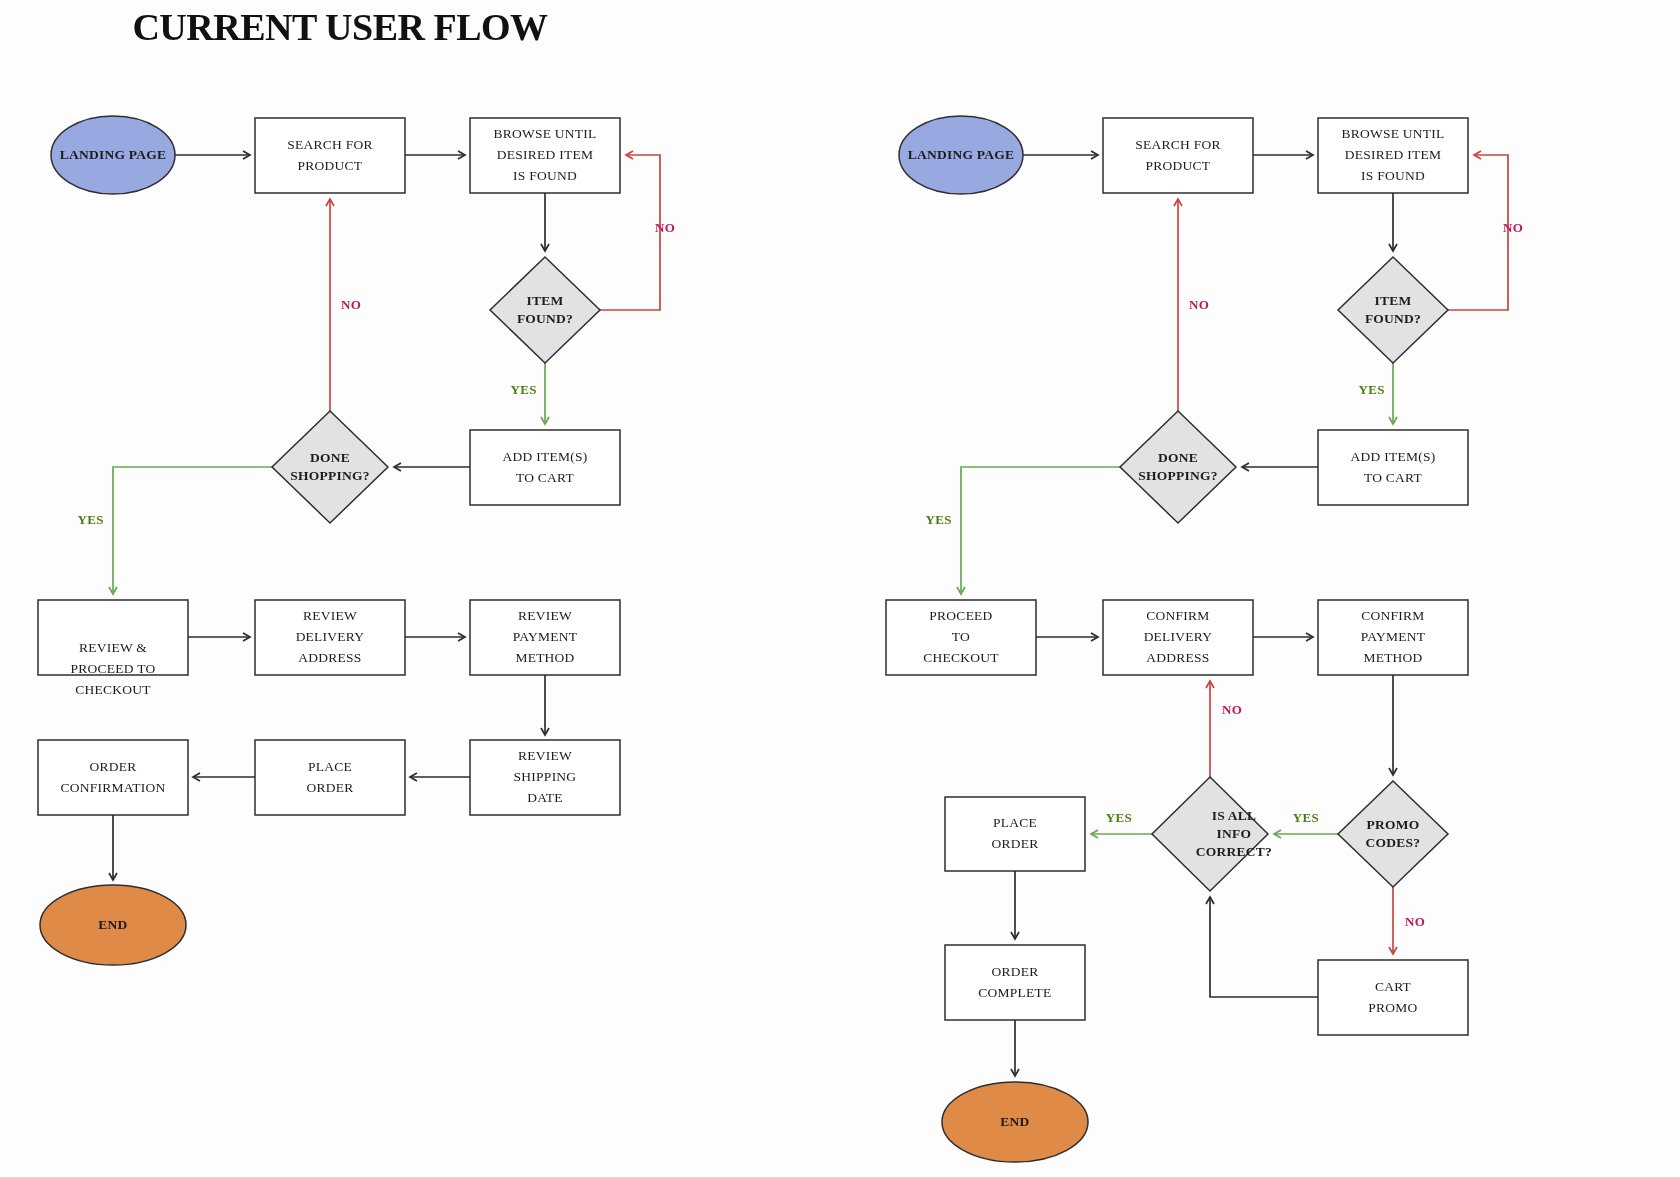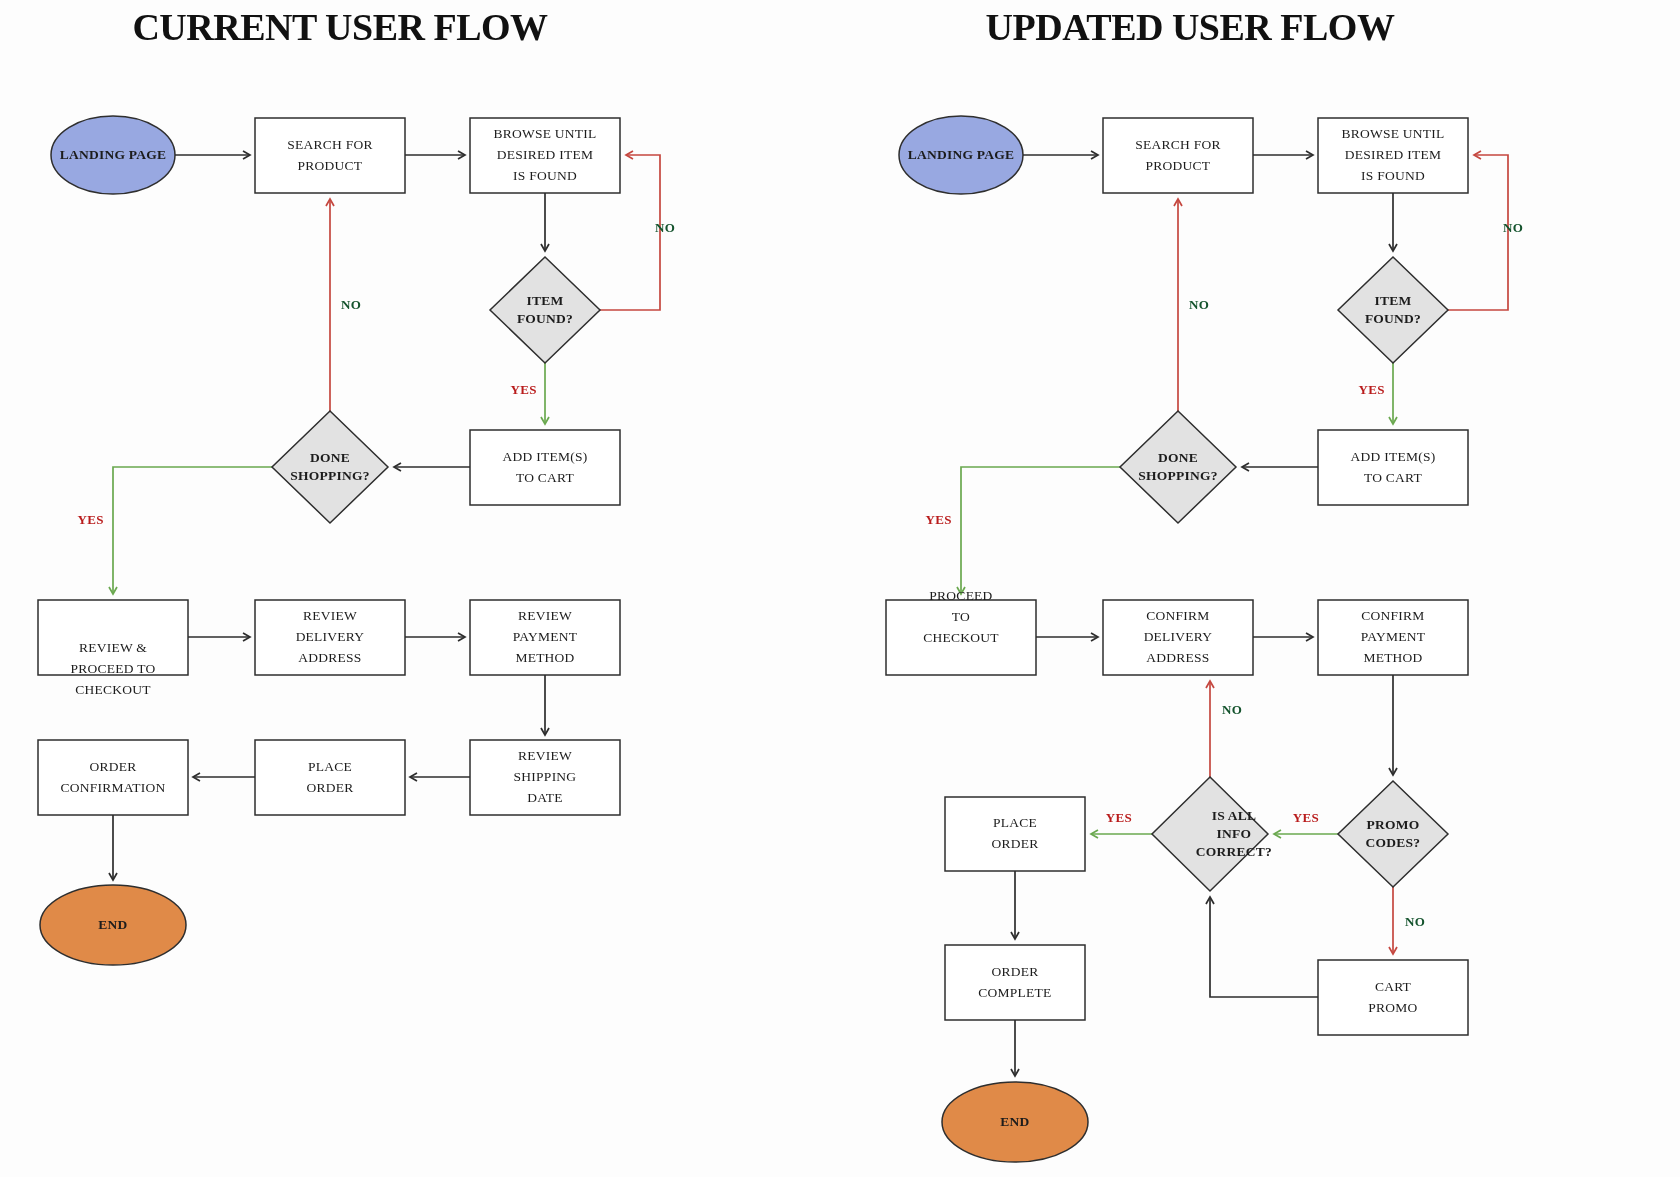--- a/index.html
+++ b/index.html
@@ -6,22 +6,22 @@
   .canvas{position:relative;width:1680px;height:1177px;background:#fdfdfd;overflow:hidden;
           font-family:Liberation Serif, serif;padding-left:33px;}
   svg.layer{position:absolute;left:0;top:0;}
   .title{position:absolute;top:4px;height:46px;display:flex;align-items:center;justify-content:center;
          font-size:38px;font-weight:800;letter-spacing:-0.5px;color:#111;white-space:nowrap;}
   .nl{position:absolute;display:flex;align-items:center;justify-content:center;text-align:center;
       white-space:pre-line;font-size:13.5px;line-height:1.55;letter-spacing:.25px;color:#1c1c1c;}
   .nl.bold{font-weight:700;line-height:1.35;}
   .nl.oval{font-weight:700;}
   .tag{position:absolute;font-size:13px;font-weight:700;letter-spacing:.4px;}
-  .tag.yes{color:#b91c1c;}
-  .tag.no{color:#14532d;}
+  .tag.yes{color:#4d7c0f;}
+  .tag.no{color:#be185d;}
   .tag.r{width:44px;text-align:right;}
   .tag.c{width:44px;text-align:center;}
   path.edge{fill:none;stroke-width:1.7;}
   .shape{stroke:#2e2e2e;stroke-width:1.5;}
 </style>
 </head>
 <body>
 
 <div class="canvas">
 
@@ -111,21 +111,20 @@
 
     <g>
       <ellipse class="shape" cx="113" cy="155" rx="62" ry="39" fill="#98a8e1"></ellipse>
       <ellipse class="shape" cx="113" cy="925" rx="73" ry="40" fill="#e08a48"></ellipse>
       <ellipse class="shape" cx="961" cy="155" rx="62" ry="39" fill="#98a8e1"></ellipse>
       <ellipse class="shape" cx="1015" cy="1122" rx="73" ry="40" fill="#e08a48"></ellipse>
     </g>
   </svg>
 
   <div class="title" style="left:40px;width:600px">CURRENT USER FLOW</div>
-  <div class="title" style="left:890px;width:600px">UPDATED USER FLOW</div>
 
   <div class="nl oval" style="left:51px;top:116px;width:124px;height:78px">LANDING PAGE</div>
   <div class="nl" style="left:255px;top:118px;width:150px;height:75px">SEARCH FOR
 PRODUCT</div>
   <div class="nl" style="left:470px;top:118px;width:150px;height:75px">BROWSE UNTIL
 DESIRED ITEM
 IS FOUND</div>
   <div class="nl bold" style="left:490px;top:272px;width:110px;height:76px">ITEM
 FOUND?</div>
   <div class="nl" style="left:470px;top:430px;width:150px;height:75px">ADD ITEM(S)
@@ -160,21 +159,21 @@
 PRODUCT</div>
   <div class="nl" style="left:1318px;top:118px;width:150px;height:75px">BROWSE UNTIL
 DESIRED ITEM
 IS FOUND</div>
   <div class="nl bold" style="left:1338px;top:272px;width:110px;height:76px">ITEM
 FOUND?</div>
   <div class="nl" style="left:1318px;top:430px;width:150px;height:75px">ADD ITEM(S)
 TO CART</div>
   <div class="nl bold" style="left:1120px;top:429px;width:116px;height:76px">DONE
 SHOPPING?</div>
-  <div class="nl" style="left:886px;top:580px;width:150px;height:75px">PROCEED
+  <div class="nl" style="left:886px;top:600px;width:150px;height:75px">PROCEED
 TO
 CHECKOUT</div>
   <div class="nl" style="left:1103px;top:600px;width:150px;height:75px">CONFIRM
 DELIVERY
 ADDRESS</div>
   <div class="nl" style="left:1318px;top:600px;width:150px;height:75px">CONFIRM
 PAYMENT
 METHOD</div>
   <div class="nl bold" style="left:1338px;top:796px;width:110px;height:76px">PROMO
 CODES?</div>

